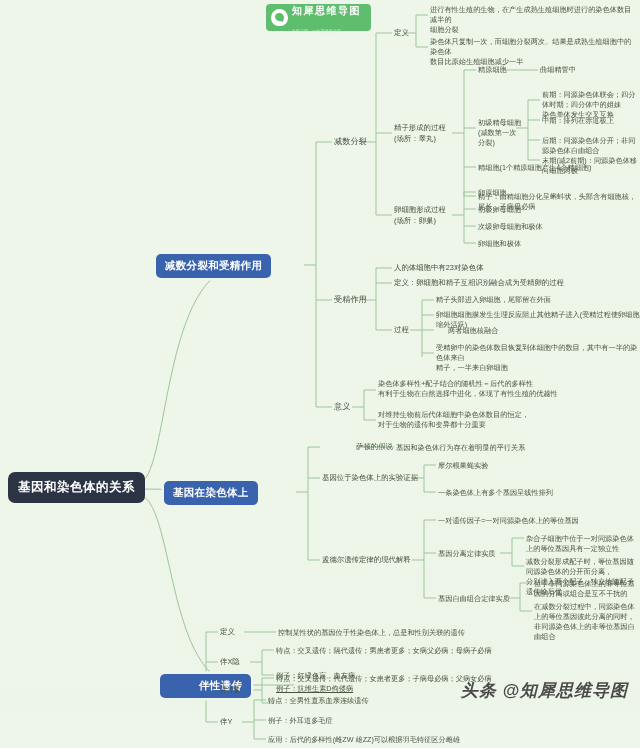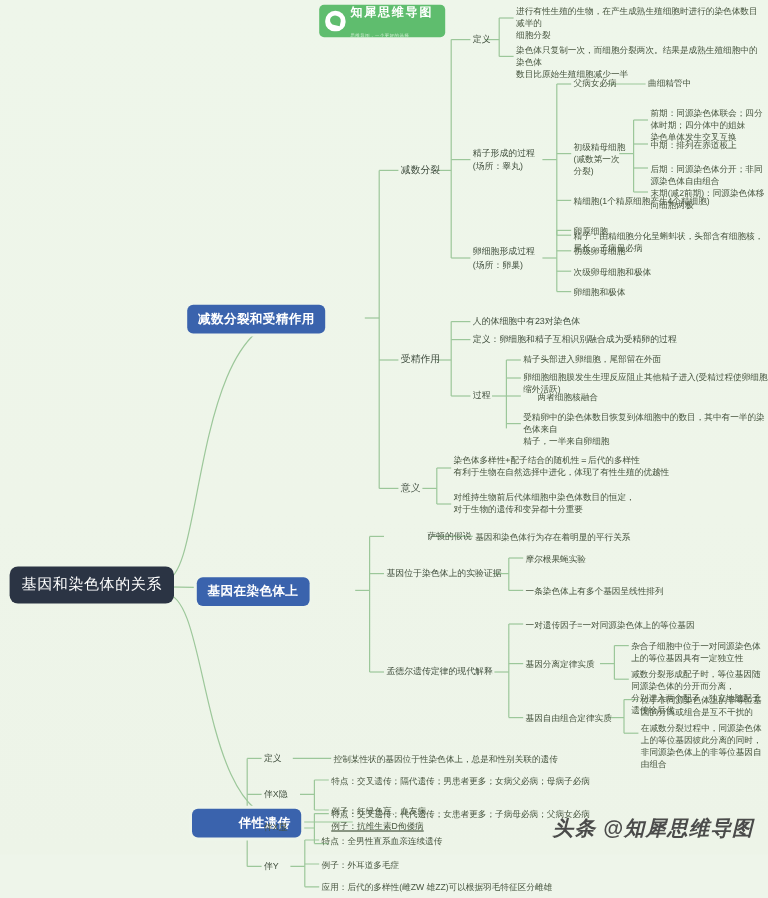--- a/index.html
+++ b/index.html
@@ -10,21 +10,21 @@
     overflow: hidden;
   }
   #canvas { position: relative; width: 640px; height: 712px;
             background: linear-gradient(180deg,#eef6ea 0%, #eef5e9 60%, #edf4e8 100%); }
   svg.links { position: absolute; left:0; top:0; width:640px; height:748px; pointer-events:none; }
 
   .node { position: absolute; }
 
   .root {
     background: #2b3444; color:#fff; border-radius: 7px;
-    padding: 7px 10px; font-size: 12.5px; font-weight: normal;
+    padding: 7px 10px; font-size: 12.5px; font-weight: bold;
     white-space: nowrap; letter-spacing: .5px;
   }
   .l1 {
     background: #3a63ad; color:#fff; border-radius: 5px;
     padding: 5px 9px; font-size: 10.5px; font-weight: bold;
     white-space: nowrap; letter-spacing:.3px;
     box-shadow: 0 0 0 2.5px #eef5ea;
   }
   .l2 { color:#3c4a3c; font-size: 8.2px; line-height: 11px; white-space: pre-line; }
   .l3 { color:#42503f; font-size: 7.4px; line-height: 10.5px; white-space: pre-line; }
@@ -195,21 +195,21 @@
   <div class="node l3" style="left:394px; top:123px; width:58px;">精子形成的过程
 (场所：睾丸)</div>
   <div class="node l3" style="left:394px; top:205px; width:58px;">卵细胞形成过程
 (场所：卵巢)</div>
 
   <div class="node l4" style="left:430px; top:5px; width:208px;">进行有性生殖的生物，在产生成熟生殖细胞时进行的染色体数目减半的
 细胞分裂</div>
   <div class="node l4" style="left:430px; top:37px; width:208px;">染色体只复制一次，而细胞分裂两次。结果是成熟生殖细胞中的染色体
 数目比原始生殖细胞减少一半</div>
 
-  <div class="node l4" style="left:478px; top:65px;">父病女必病</div>
+  <div class="node l4" style="left:478px; top:65px;">精原细胞</div>
   <div class="node l4" style="left:540px; top:65px;">曲细精管中</div>
 
   <div class="node l4" style="left:478px; top:118px; width:44px;">初级精母细胞
 (减数第一次分裂)</div>
   <div class="node l4" style="left:542px; top:90px; width:96px;">前期：同源染色体联会；四分体时期；四分体中的姐妹
 染色单体发生交叉互换</div>
   <div class="node l4" style="left:542px; top:116px;">中期：排列在赤道板上</div>
   <div class="node l4" style="left:542px; top:136px;">后期：同源染色体分开；非同源染色体自由组合</div>
   <div class="node l4" style="left:542px; top:156px;">末期(减2前期)：同源染色体移向细胞两极</div>
 

